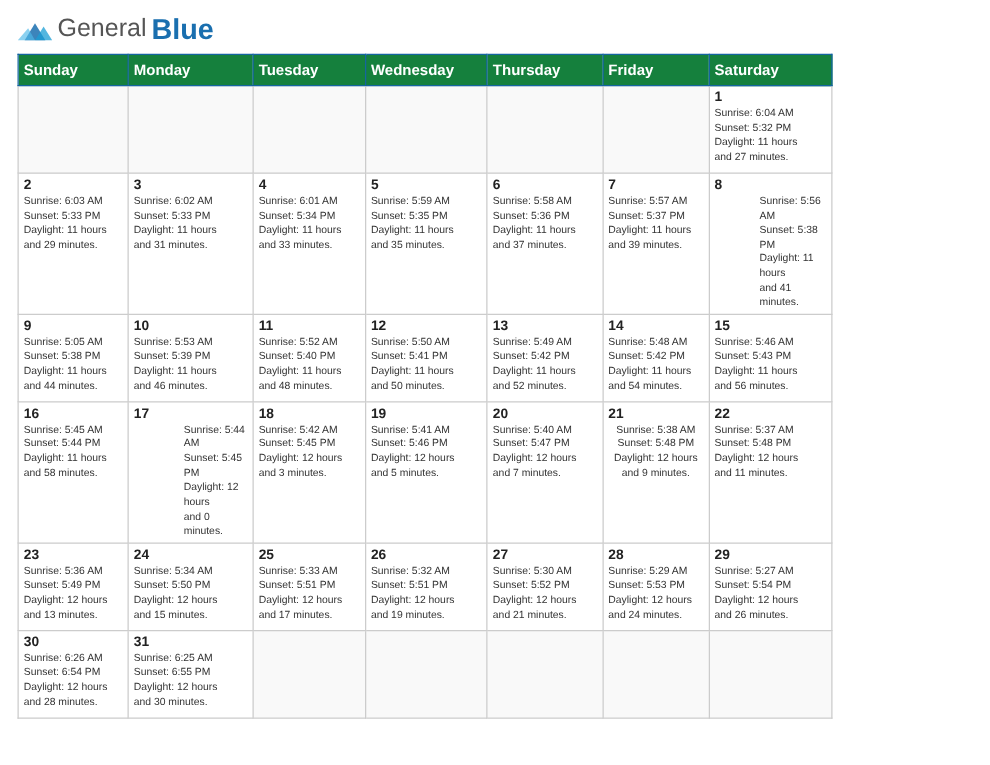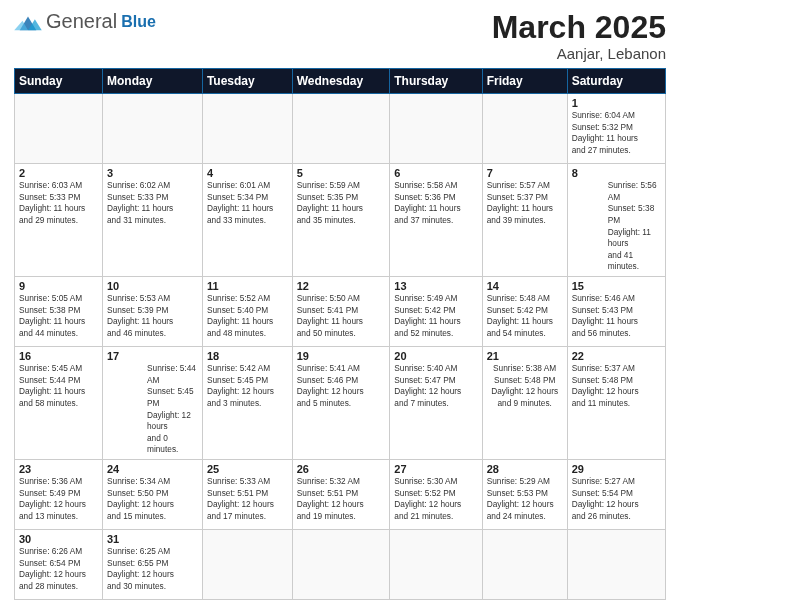--- a/index.html
+++ b/index.html
@@ -30,21 +30,21 @@
       align-items: center;
       gap: 4px;
     }
     .logo-text-general {
       font-size: 20px;
       font-weight: normal;
       color: #555;
       font-family: Arial, sans-serif;
     }
     .logo-text-blue {
-      font-size: 16px;
+      font-size: 23px;
       font-weight: bold;
       color: #1a6faf;
       font-family: Arial, sans-serif;
     }
     .logo-bird {
       width: 28px;
       height: 22px;
     }
     .title-area {
       text-align: right;
@@ -58,21 +58,21 @@
     .location-title {
       font-size: 15px;
       color: #444;
     }
     .calendar {
       width: 100%;
       border-collapse: collapse;
       border: 1px solid #ccc;
     }
     .calendar th {
-      background-color: #0f172a;
+      background-color: #15803d;
       color: #fff;
       font-size: 12px;
       font-weight: bold;
       padding: 5px 4px;
       text-align: left;
       border: 1px solid #1565a0;
     }
     .calendar td {
       vertical-align: top;
       border: 1px solid #ccc;
@@ -107,24 +107,20 @@
       <div class="logo">
         <svg class="logo-bird" viewBox="0 0 40 32" xmlns="http://www.w3.org/2000/svg">
           <polygon points="8,28 20,8 32,28" fill="#1a6faf" opacity="0.85"></polygon>
           <polygon points="20,28 30,12 40,28" fill="#1a9ed4" opacity="0.75"></polygon>
           <polygon points="0,28 12,14 20,28" fill="#4db8e8" opacity="0.65"></polygon>
         </svg>
         <span class="logo-text-general">General</span>
           <span class="logo-text-blue">Blue</span>
       </div>
     </div>
-    <div class="title-area">
-      <div class="month-title">March 2025</div>
-      <div class="location-title">Aanjar, Lebanon</div>
-    </div>
   </div>
 
   <table class="calendar">
     <thead>
       <tr>
         <th>Sunday</th>
         <th>Monday</th>
         <th>Tuesday</th>
         <th>Wednesday</th>
         <th>Thursday</th>

